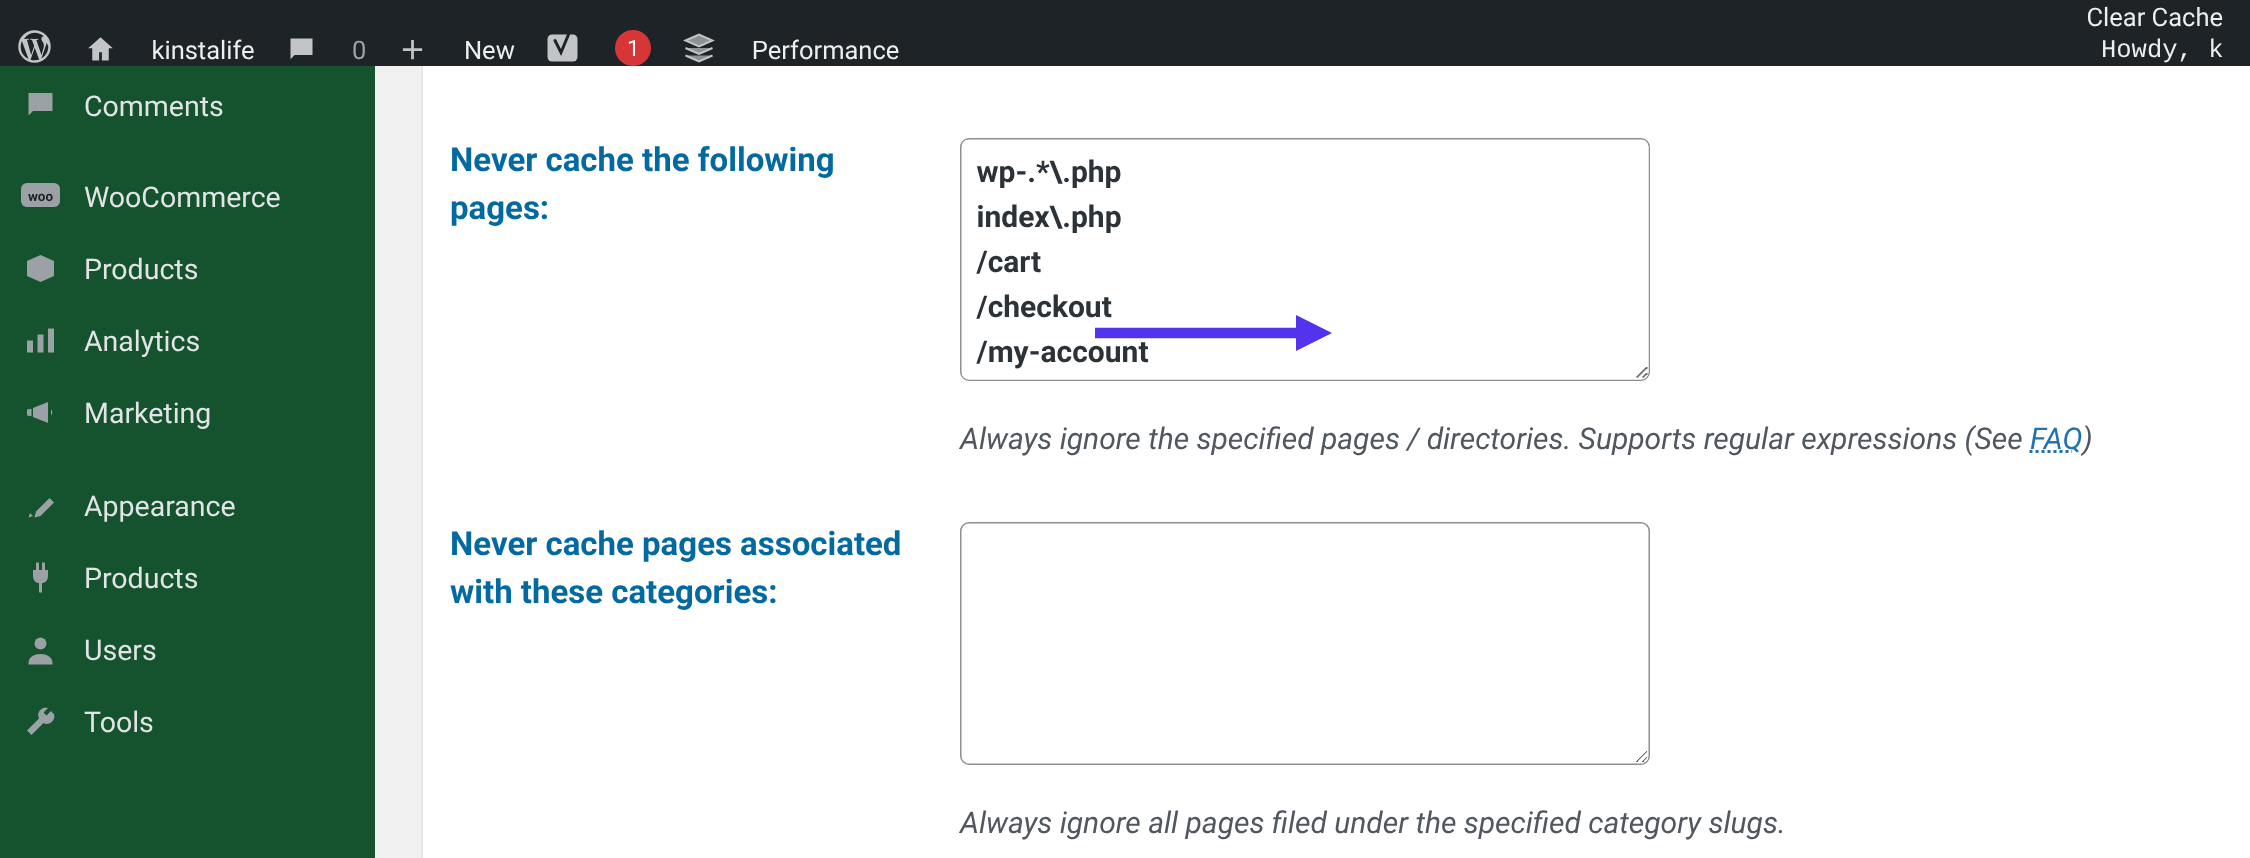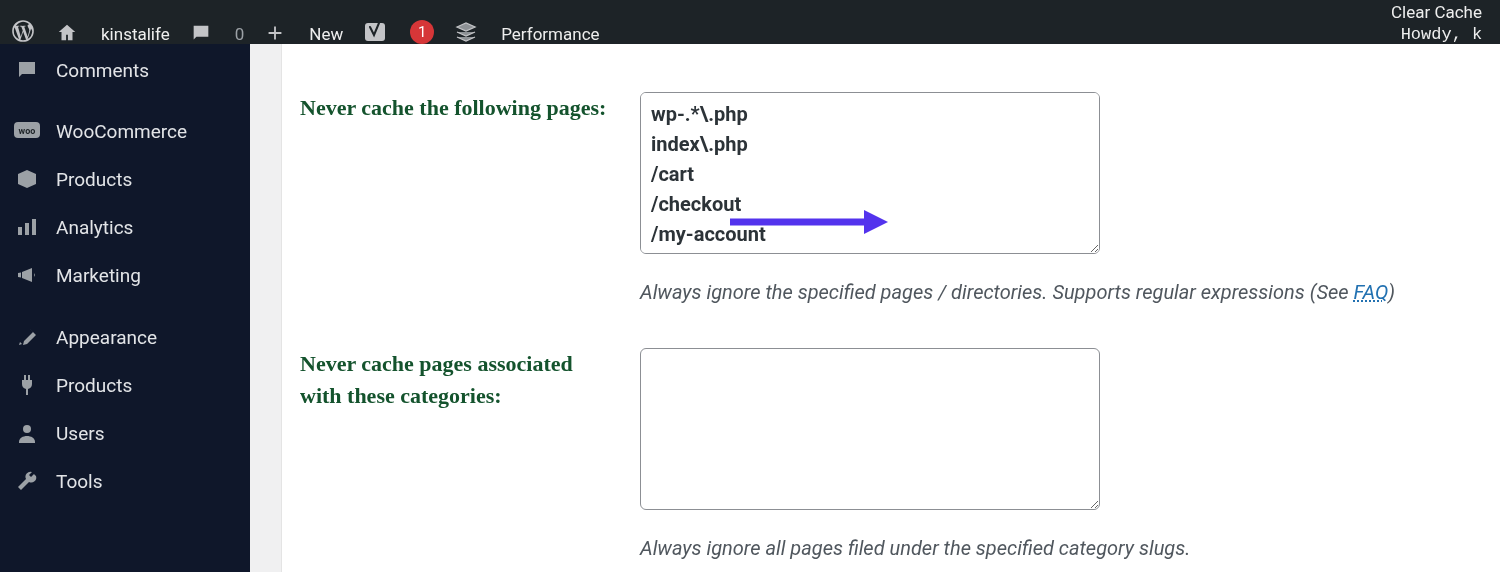--- a/index.html
+++ b/index.html
@@ -6,30 +6,30 @@
   html, body { width: 1500px; height: 572px; font-family: -apple-system, BlinkMacSystemFont, "Segoe UI", Roboto, sans-serif; overflow: hidden; background: #f0f0f1; }
   
   .adminbar { position: absolute; top:0; left:0; right:0; height:44px; background:#1d2327; color:#c3c4c7; display:flex; align-items:center; font-size:17px; }
   .adminbar .left { display:flex; align-items:center; height:100%; }
   .adminbar .right { margin-left:auto; display:flex; align-items:center; height:100%; padding-right:8px;flex-direction:column; }
   .adminbar .item { display:flex; align-items:flex-end; height:100%; padding:0 10px; color:#eee; cursor:pointer; gap:23px; }
   .adminbar .item span.count { color:#9ca1a6; }
   .adminbar svg { display:block; }
   .badge { width:24px; height:24px; border-radius:12px; background:#d63638; color:#fff; font-size:15px; display:flex; align-items:center; justify-content:center; }
   
-  .sidebar { position:absolute; top:44px; left:0; width:250px; bottom:0; background:#0f172a; color:#c3c4c7; padding-top:2px; }
+  .sidebar { position:absolute; top:44px; left:0; width:250px; bottom:0; background:#14532d; color:#c3c4c7; padding-top:2px; }
   .sidebar .menu-item { display:flex; align-items:center; gap:16px; padding:12px 14px 12px 14px; font-size:19px; color:#e2e4e7; cursor:pointer; }
   .sidebar .menu-item .icon { width:26px; display:flex; justify-content:center; }
   .sidebar .group-gap { height:14px; }
   
   .content { position:absolute; top:44px; left:250px; right:0; bottom:0; background:#fff; }
   .content-inner { padding:28px 0 0 0; }
   .content .leftstrip { position:absolute; top:0; bottom:0; left:0; width:32px; background:#f0f0f1; border-right:1px solid #e4e4e4; }
   .form-row { display:flex; padding:20px 0 0 50px; }
-  .form-label { width:340px; font-size:22px; font-weight:700; color:#14532d; line-height:1.45; padding-right:24px;font-family:Liberation Serif, serif; }
+  .form-label { width:340px; font-size:22px; font-weight:700; color:#0369a1; line-height:1.45; padding-right:24px; }
   .form-field { flex:0 0 auto; }
   textarea.big { width:460px; height:162px; font-size:20px; font-family:-apple-system,BlinkMacSystemFont,"Segoe UI",Roboto,sans-serif; padding:6px 10px; border:1.5px solid #8c8f94; border-radius:6px; line-height:1.5; resize:both; color:#2c3338;font-weight:bold;}
   .helptext { font-size:20px; font-style:italic; color:#50575e; margin:22px 0 0 390px; }
   .helptext a { color:#2271b1; text-decoration:underline dotted; font-style:italic; }
   .arrow { position:absolute; top:164px; left:478px; }
   .arrow svg { display:block; }
 </style>
 </head>
 <body>
 

